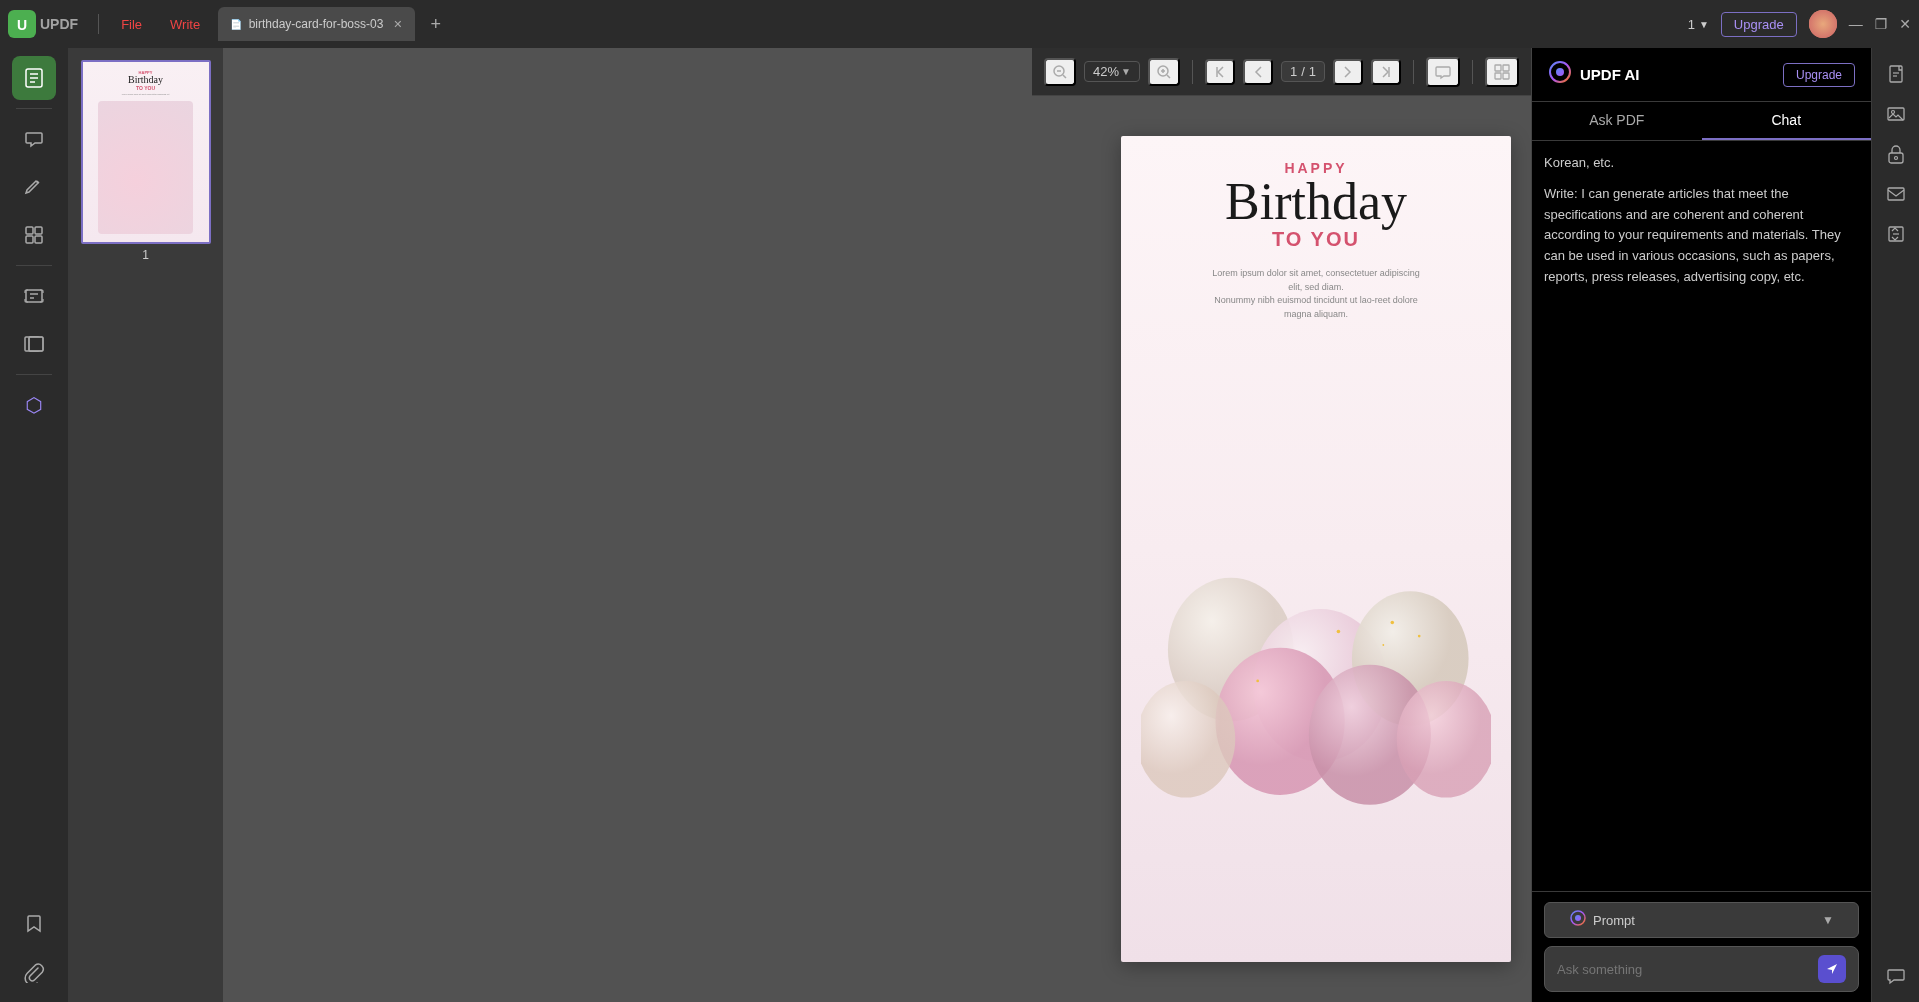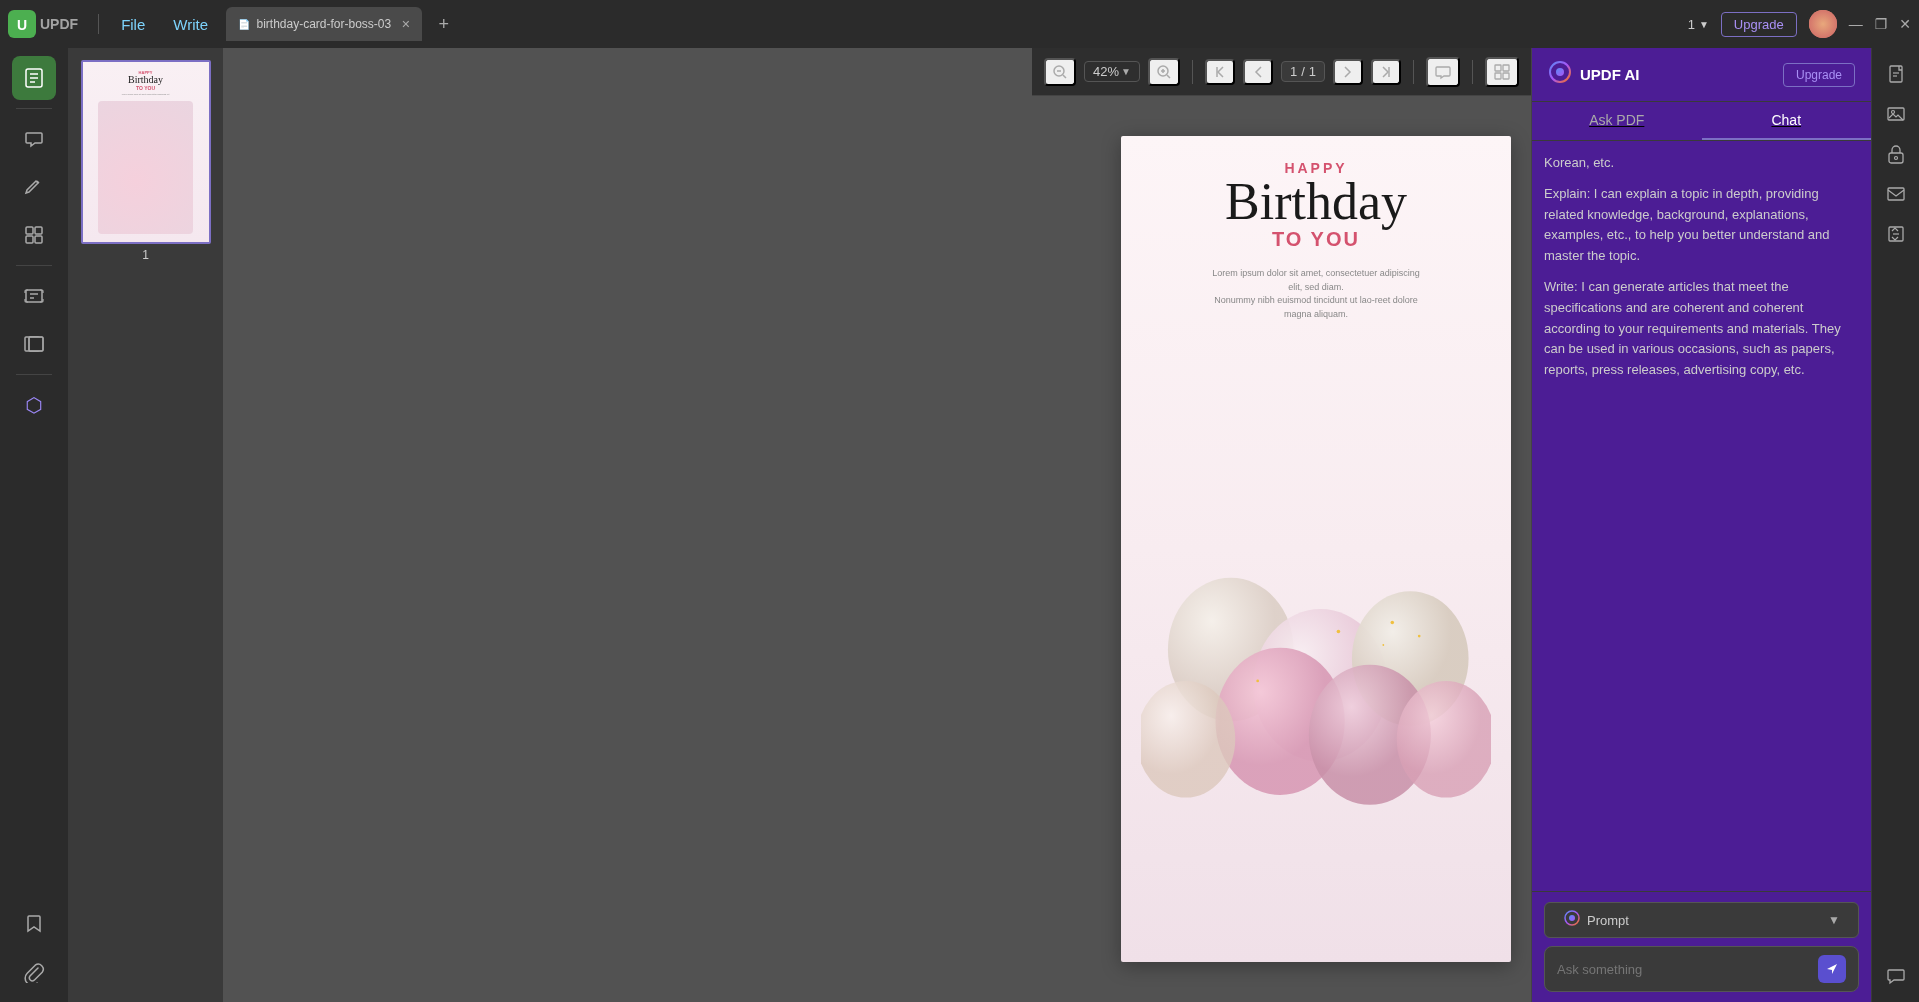--- a/index.html
+++ b/index.html
@@ -15,21 +15,21 @@
       flex-shrink: 0;
       gap: 8px;
     }
     .titlebar-logo {
       display: flex; align-items: center; gap: 4px;
       color: #4CAF50; font-weight: bold; font-size: 14px; margin-right: 8px;
     }
     .titlebar-logo span { color: #a3a3a3; }
     .titlebar-sep { width: 1px; height: 20px; background: #555; margin: 0 4px; }
     .titlebar-menu {
-      color: #7dd3fc; font-size: 15px; padding: 4px 10px; cursor: pointer; border-radius: 4px;
+      color: #ef4444; font-size: 13px; padding: 4px 10px; cursor: pointer; border-radius: 4px;
     }
     .tab {
       display: flex; align-items: center; gap: 6px;
       background: #4a4a4a; color: #ccc; font-size: 12px;
       padding: 6px 12px; border-radius: 6px 6px 0 0;
       cursor: pointer; height: 34px;
     }
     .tab-icon { font-size: 10px; color: #aaa; }
     .tab-close { color: #aaa; font-size: 11px; margin-left: 4px; cursor: pointer; }
     .tab-add {
@@ -166,21 +166,21 @@
     .pdf-toyou { color: #d4526e; font-size: 20px; font-weight: bold; letter-spacing: 2px; text-align: center; }
     .pdf-lorem { color: #888; font-size: 9px; text-align: center; margin: 16px 0 8px; line-height: 1.5; max-width: 220px; }
     .pdf-balloons-area {
       width: 100%; flex: 1; margin-top: 8px;
       position: relative; min-height: 300px;
     }
 
     
     .ai-panel {
       width: 340px;
-      background: #4c1d95;
+      background: #000000;
       display: flex;
       flex-direction: column;
       flex-shrink: 0;
       border-left: 1px solid #444;
     }
     .ai-header {
       display: flex; align-items: center; padding: 12px 16px; gap: 8px;
       border-bottom: 1px solid #3a3a3a;
     }
     .ai-logo { font-size: 20px; }
@@ -201,21 +201,21 @@
       flex: 1; overflow-y: auto; padding: 12px 12px;
       color: #ccc; font-size: 13px; line-height: 1.6;
     }
     .ai-chat-content p { margin-bottom: 10px; }
     .ai-prompt-area {
       padding: 10px 12px; border-top: 1px solid #3a3a3a;
     }
     .prompt-dropdown {
       display: flex; align-items: center; gap: 6px;
       background: #3a3a3a; border: 1px solid #555; border-radius: 6px;
-      padding: 6px 18px; margin-bottom: 8px; cursor: pointer;
+      padding: 6px 24px; margin-bottom: 8px; cursor: pointer;
     }
     .prompt-icon { font-size: 16px; }
     .prompt-label { color: #ccc; font-size: 13px; flex: 1; }
     .prompt-chevron { color: #aaa; font-size: 12px; }
     .ai-input-row {
       display: flex; align-items: center; gap: 8px;
       background: #3a3a3a; border: 1px solid #555; border-radius: 8px; padding: 8px 12px;
     }
     .ai-input {
       flex: 1; background: transparent; border: none; outline: none;
@@ -515,21 +515,20 @@
       </span>
       <span class="ai-title">UPDF AI</span>
       <button class="ai-upgrade-btn">Upgrade</button>
     </div>
     <div class="ai-tabs">
       <div class="ai-tab">Ask PDF</div>
       <div class="ai-tab active">Chat</div>
     </div>
     <div class="ai-chat-content">
       <p>Korean, etc.</p>
-      <p>Explain: I can explain a topic in depth, providing related knowledge, background, explanations, examples, etc., to help you better understand and master the topic.</p>
       <p>Write: I can generate articles that meet the specifications and are coherent and coherent according to your requirements and materials. They can be used in various occasions, such as papers, reports, press releases, advertising copy, etc.</p>
     </div>
     <div class="ai-prompt-area">
       <div class="prompt-dropdown">
         <span class="prompt-icon">
           <svg width="18" height="18" viewBox="0 0 18 18">
             <circle cx="9" cy="9" r="7" fill="none" stroke="url(#pg)" stroke-width="1.5"></circle>
             <circle cx="9" cy="9" r="3" fill="url(#pg2)"></circle>
             <defs>
               <linearGradient id="pg" x1="0%" y1="0%" x2="100%" y2="100%">

